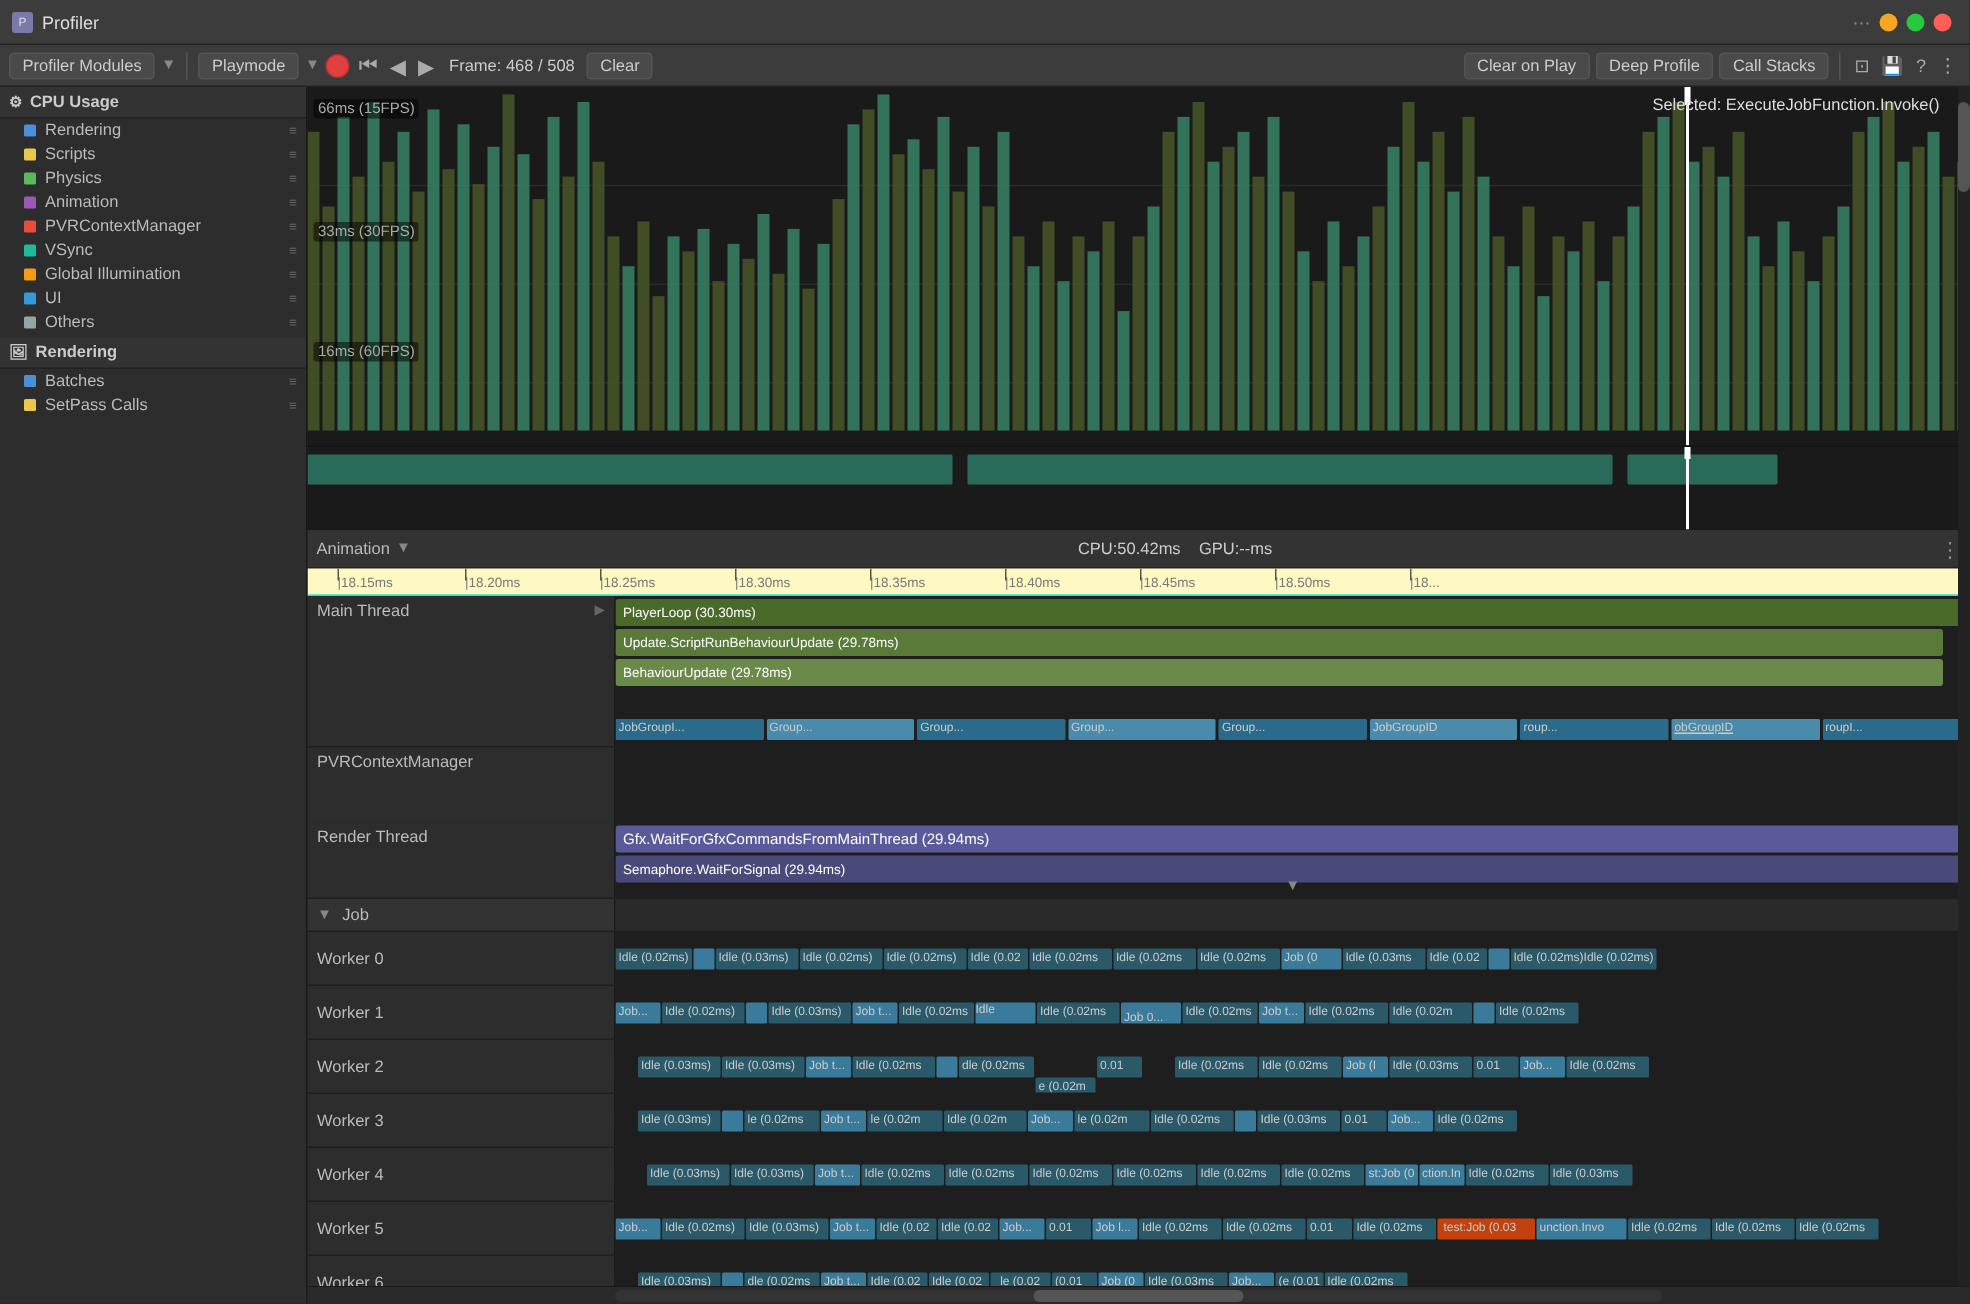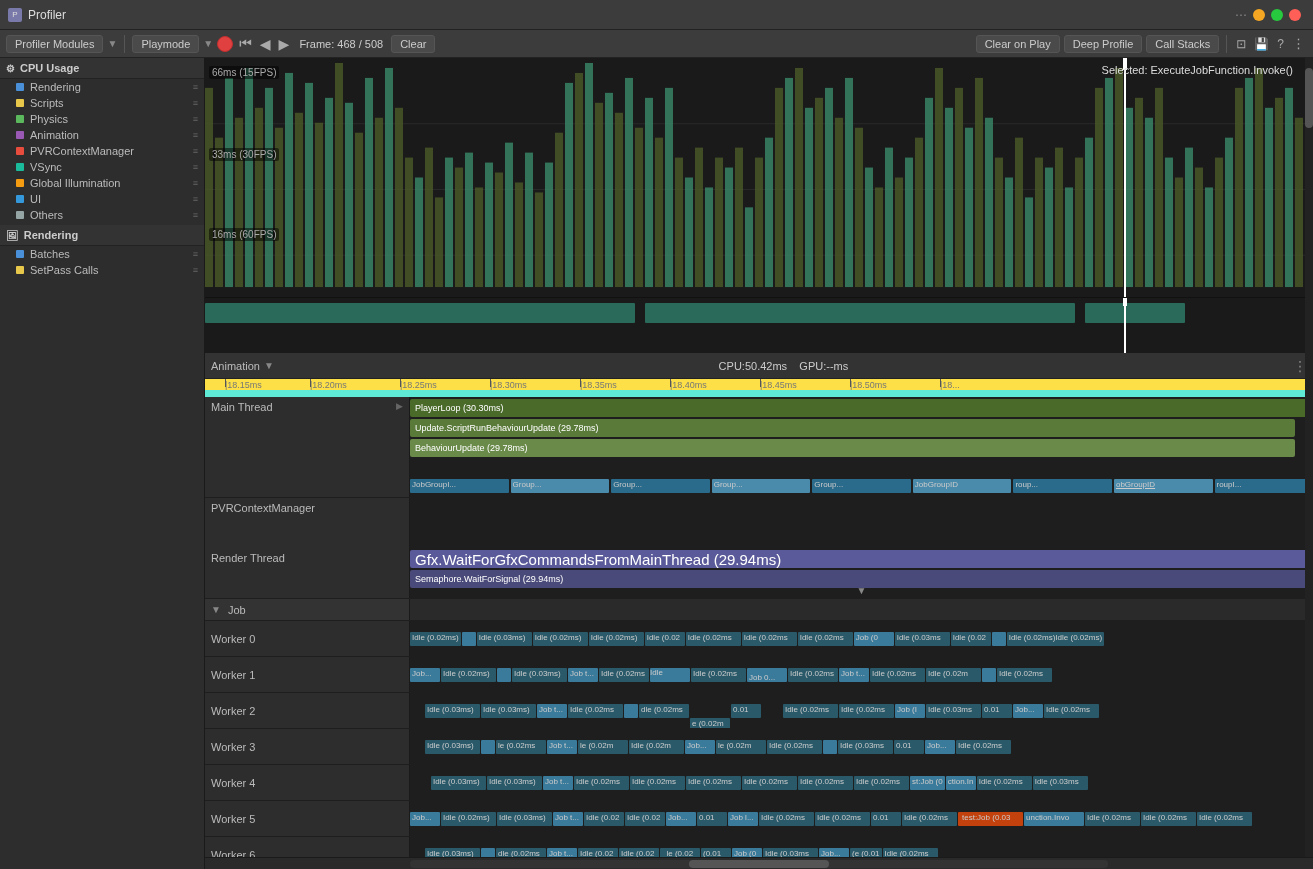--- a/index.html
+++ b/index.html
@@ -181,22 +181,22 @@
       background: none;
       border: none;
       color: #888;
       cursor: pointer;
       font-size: 14px;
     }
 
     
     #timeline-ruler {
       height: 18px;
-      background: #fde047;
-      border-bottom: 7px solid #5eead4;
+      background: #fef9c3;
+      border-bottom: 1px solid #5eead4;
       display: flex;
       align-items: center;
       padding-left: 6px;
       font-size: 10px;
       color: #888;
       position: relative;
       overflow: hidden;
     }
     .ruler-tick {
       position: absolute;
@@ -665,21 +665,21 @@
           <span>PVRContextManager</span>
         </div>
         <div style="flex:1;background:#1e1e1e;height:50px;"></div>
       </div>
 
       <div class="render-thread-row" style="min-height:50px;">
         <div class="thread-label" style="height:50px;align-items:flex-start;">
           <span>Render Thread</span>
         </div>
         <div class="thread-content" style="height:50px;position:relative;">
-          <div style="position:absolute;top:2px;left:0;right:0;height:18px;background:#5a5a9a;border-radius:2px;display:flex;align-items:center;padding:0 5px;font-size:15px;color:#fff;overflow:hidden;">Gfx.WaitForGfxCommandsFromMainThread (29.94ms)</div>
+          <div style="position:absolute;top:2px;left:0;right:0;height:18px;background:#5a5a9a;border-radius:2px;display:flex;align-items:center;padding:0 5px;font-size:10px;color:#fff;overflow:hidden;">Gfx.WaitForGfxCommandsFromMainThread (29.94ms)</div>
           <div style="position:absolute;top:22px;left:0;right:0;height:18px;background:#4a4a7a;border-radius:2px;display:flex;align-items:center;padding:0 5px;font-size:9px;color:#fff;overflow:hidden;">Semaphore.WaitForSignal (29.94ms)</div>
 
           <div style="position:absolute;bottom:2px;left:50%;transform:translateX(-50%);color:#888;font-size:10px;">▼</div>
         </div>
       </div>
 
       <div class="job-section-header">
         <div class="job-section-label">
           <span class="collapse-arrow">▼</span>
           <span>Job</span>

